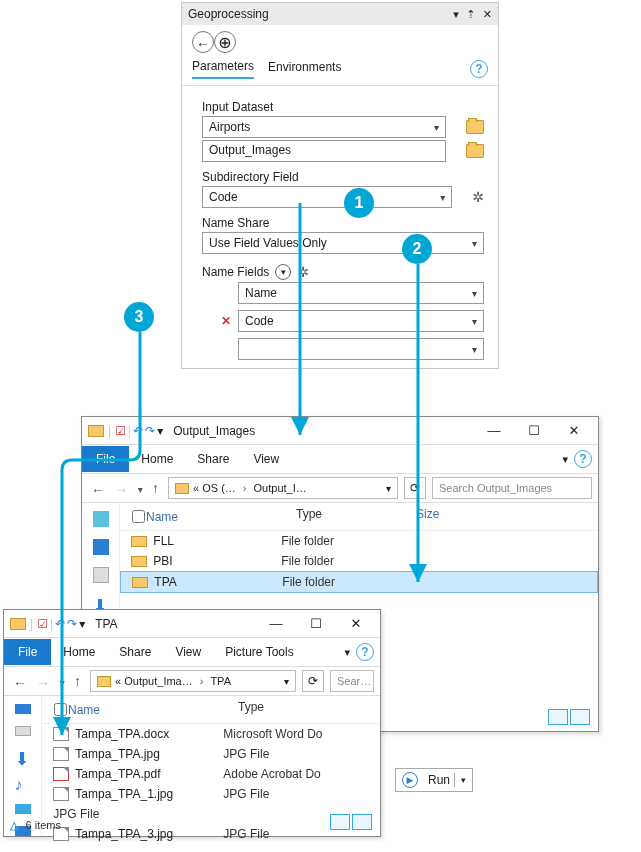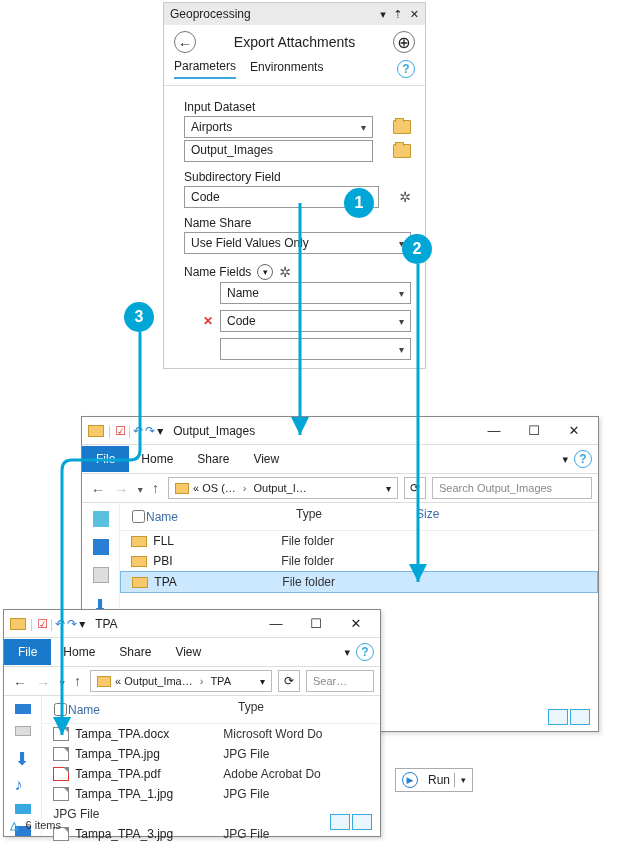--- a/index.html
+++ b/index.html
@@ -1,19 +1,19 @@
 <!DOCTYPE html>
 <html><head>
 <meta charset="utf-8">
 <style>
   * { box-sizing: border-box; font-family: "Segoe UI", Arial, sans-serif; }
   body { margin: 0; background: #fff; width: 641px; height: 852px; position: relative; font-size: 12px; color: #222; }
 
   
-  .geo-pane { position: absolute; left: 163px; top: 2px; width: 263px; background: #fff; border: 1px solid #c9c9c9; }
+  .geo-pane { position: absolute; left: 181px; top: 2px; width: 318px; background: #fff; border: 1px solid #c9c9c9; }
   .geo-titlebar { display: flex; align-items: center; background: #eaeaea; height: 22px; padding: 0 6px; }
   .geo-titlebar .title { flex: 1; font-size: 12px; }
   .geo-titlebar .winbtns span { margin-left: 4px; cursor: default; font-size: 11px; }
   .geo-head { display: flex; align-items: center; padding: 6px 10px; }
   .geo-head .back { width: 22px; height: 22px; border:1px solid #777; border-radius: 50%; display:flex;align-items:center;justify-content:center; font-size:14px; }
   .geo-head .toolname { flex:1; text-align:center; font-size:14px; }
   .geo-head .plus { width:22px; height:22px; border:1px solid #777; border-radius:50%; display:flex;align-items:center;justify-content:center; font-size:16px; }
   .geo-tabs { display:flex; align-items:center; padding: 0 10px 6px 10px; gap: 14px; }
   .geo-tabs .tab { padding-bottom: 4px; cursor:pointer; }
   .geo-tabs .tab.active { border-bottom: 2px solid #3aa8e0; }
@@ -89,21 +89,20 @@
   <div class="geo-titlebar">
     <span class="title">Geoprocessing</span>
     <span class="winbtns">
       <span>▾</span>
       <span>⇡</span>
       <span>✕</span>
     </span>
   </div>
   <div class="geo-head">
     <div class="back">←</div>
-    <div class="toolname">Export Attachments</div>
     <div class="plus">⊕</div>
   </div>
   <div class="geo-tabs">
     <div class="tab active">Parameters</div>
     <div class="tab">Environments</div>
     <div class="spacer"></div>
     <div class="help-q">?</div>
   </div>
 
   <div class="geo-body">
@@ -284,41 +283,42 @@
     <span class="spacer"></span>
     <span class="wbtn">—</span>
     <span class="wbtn">☐</span>
     <span class="wbtn">✕</span>
   </div>
   <div class="ribbon">
     <div class="file-tab">File</div>
     <div class="rtab">Home</div>
     <div class="rtab">Share</div>
     <div class="rtab">View</div>
+    <div class="rtab">Picture Tools</div>
     <div class="spacer"></div>
     <span class="chev">▾</span>
     <div class="help-q" style="margin-right:6px">?</div>
   </div>
   <div class="addrbar">
     <span class="nav">
       <span>←</span>
       <span style="color:#bbb">→</span>
       <span style="font-size:10px">▾</span>
       <span>↑</span>
     </span>
     <div class="crumb">
       <span class="miniFolderIco"></span>
       <span>« Output_Ima…</span>
       <span class="sep"></span>
       <span>TPA</span>
       <span class="spacer" style="flex:1"></span>
       <span style="font-size:10px">▾</span>
     </div>
     <div class="refresh">⟳</div>
-    <div class="search" style="width:68px">
+    <div class="search" style="width:44px">
       <span>Sear…</span>
     </div>
   </div>
   <div class="exp-body">
     <div class="navpane">
       <div class="ic" style="background:#2a7fd4"></div>
       <div class="ic" style="background:#ddd;border:1px solid #aaa"></div>
       <div class="ic" style="color:#2a7fd4;font-size:18px">⬇</div>
       <div class="ic" style="color:#2a7fd4;font-size:16px">♪</div>
       <div class="ic" style="background:#3aa8e0"></div>

